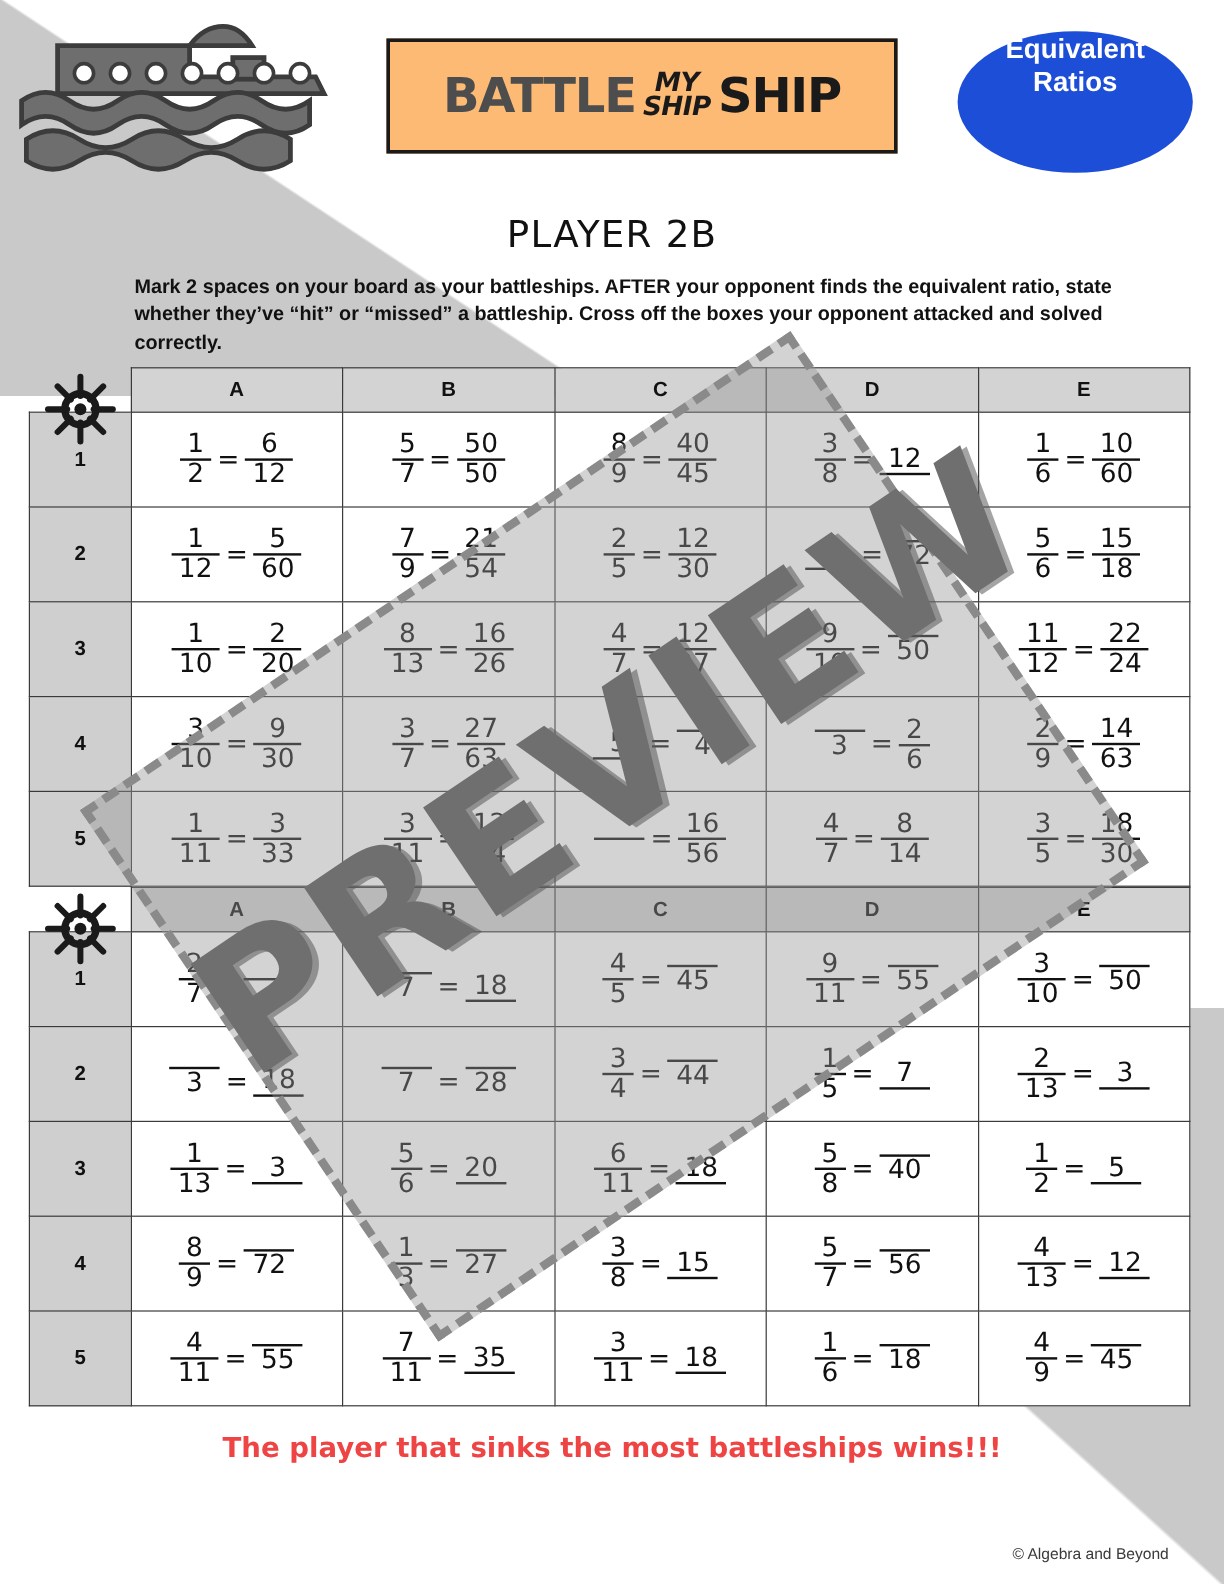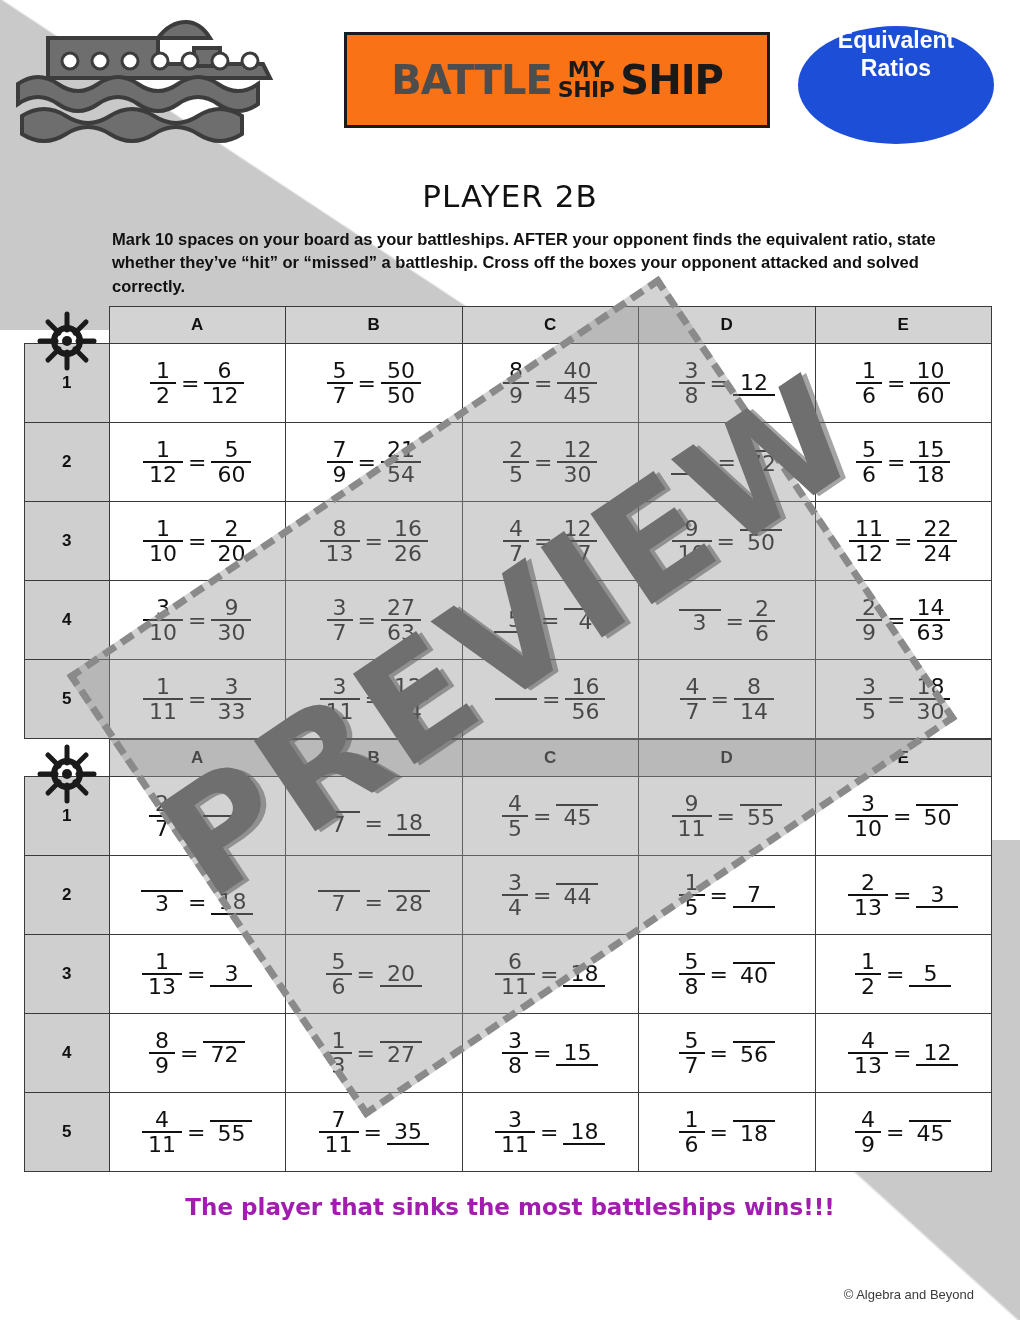--- a/index.html
+++ b/index.html
@@ -25,31 +25,31 @@
   .content{position:relative;z-index:2;}
 
   
   .header{
     position:relative;height:170px;
   }
   .ship-logo{
     position:absolute;left:8px;top:18px;width:300px;height:145px;
   }
   .title-box{
-    position:absolute;left:344px;top:32px;width:420px;height:90px;
-    border:3px solid #1a1a1a;background:#f97316;
+    position:absolute;left:322px;top:32px;width:420px;height:90px;
+    border:3px solid #1a1a1a;background:#fdba74;
     display:flex;justify-content:center;
   }
   .title-inner{display:flex;align-items:center;gap:6px;}
   .t-big{
     font-size:40px;font-weight:bold;letter-spacing:-1px;color:#4d4d4d;
     font-family:"DejaVu Sans", sans-serif;
   }
   .t-big.dark{color:#1a1a1a;}
-  .t-stack{display:flex;flex-direction:column;align-items:center;line-height:0.92;}
+  .t-stack{display:flex;flex-direction:column;align-items:center;line-height:0.92;font-style:italic;}
   .t-stack span{
     font-size:22px;font-weight:bold;color:#1a1a1a;
     font-family:"DejaVu Sans", sans-serif;letter-spacing:-0.5px;
   }
   .badge{
     position:absolute;left:798px;top:26px;width:196px;height:118px;
     background:#1d4ed8;border-radius:50%;
     display:flex;flex-direction:column;align-items:center;justify-content:flex-start;
     color:#fff;font-weight:bold;font-size:23px;line-height:1.22;text-align:center;
   }
@@ -90,21 +90,21 @@
     font-size:22px;font-family:"DejaVu Sans", sans-serif;color:#111;
   }
   .frac{display:inline-flex;flex-direction:column;align-items:center;line-height:1.05;}
   .frac .num{padding:0 6px;}
   .frac .den{padding:0 6px;border-top:2px solid #111;}
   .frac.blank .den{min-width:30px;}
   .frac.blank .num{min-width:30px;}
   .eqsign{margin:0 5px;}
 
   .footer-line{
-    text-align:center;font-size:23px;font-weight:bold;margin-top:22px;color:#a21caf;
+    text-align:center;font-size:23px;font-weight:bold;margin-top:22px;color:#ef4444;
     font-family:"DejaVu Sans", sans-serif;
   }
   .copyright{
     position:absolute;right:46px;bottom:18px;font-size:13px;color:#3a3a3a;z-index:3;text-align:right;
   }
 
   
   .watermark{
     position:absolute;left:35px;top:250px;width:950px;height:880px;
     z-index:5;pointer-events:none;
@@ -165,21 +165,21 @@
     </div>
 
     <div class="badge">
       <span>Equivalent</span>
       <span>Ratios</span>
     </div>
   </div>
 
   <div class="player-title">PLAYER 2B</div>
 
-  <div class="instructions">Mark 10 spaces on your board as your battleships. AFTER your opponent finds the equivalent ratio, state whether they’ve “hit” or “missed” a battleship. Cross off the boxes your opponent attacked and solved correctly.</div>
+  <div class="instructions">Mark 2 spaces on your board as your battleships. AFTER your opponent finds the equivalent ratio, state whether they’ve “hit” or “missed” a battleship. Cross off the boxes your opponent attacked and solved correctly.</div>
 
   <div class="board-wrap">
     <div class="helm">
       <svg viewBox="0 0 62 62" width="62" height="62">
         <circle cx="31" cy="31" r="13" fill="none" stroke="#1a1a1a" stroke-width="6"></circle>
         <circle cx="31" cy="31" r="5" fill="#1a1a1a"></circle>
         <g stroke="#1a1a1a" stroke-width="5" stroke-linecap="round">
           <line x1="31" y1="4" x2="31" y2="20"></line>
             <line x1="31" y1="42" x2="31" y2="58"></line>
           <line x1="4" y1="31" x2="20" y2="31"></line>

